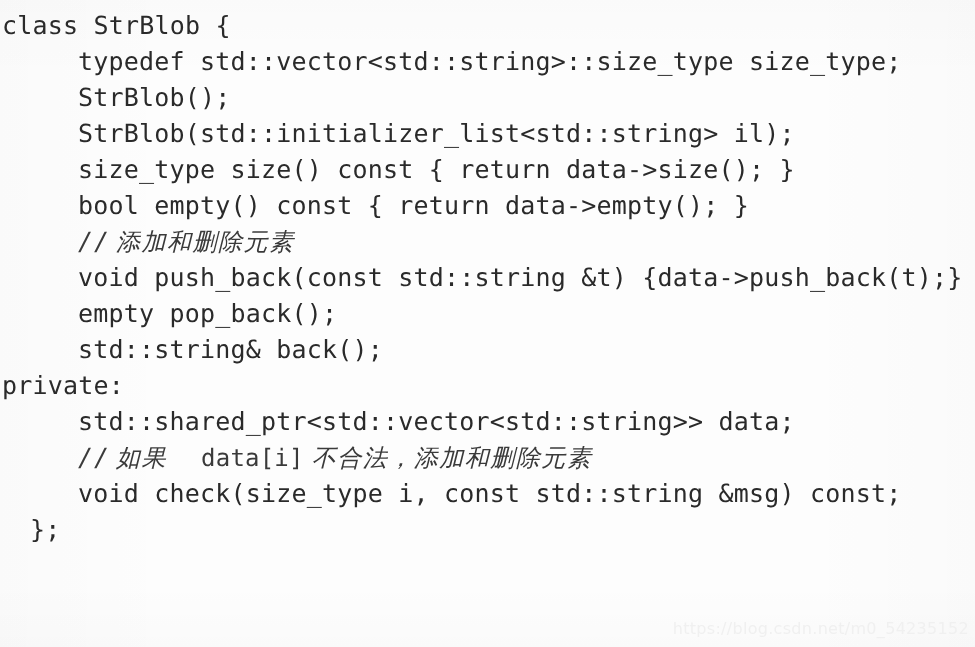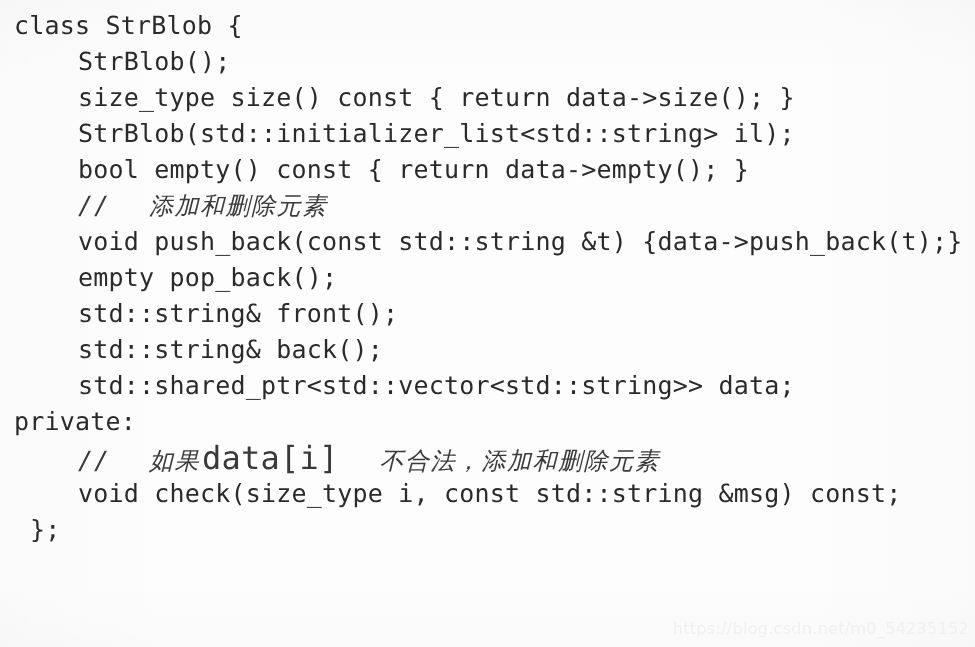--- a/index.html
+++ b/index.html
@@ -38,21 +38,21 @@
   }
 
   .code-line {
     height: 36px;
     line-height: 36px;
     white-space: pre;
     font-size: 25px;
     letter-spacing: 0.2px;
     color: #2a2a2a;
     font-family: "DejaVu Sans Mono", "Liberation Mono", monospace;
-    padding-left: 14px;
+    padding-left: 2px;
     text-rendering: geometricPrecision;
   }
 
   
   .indent-1 { padding-left: 78px; }
   .indent-close { padding-left: 30px; }
 
   
   .comment-line {
     color: #3a3a3a;
@@ -61,27 +61,27 @@
   .comment-line .slashes {
     font-family: "DejaVu Sans Mono", "Liberation Mono", monospace;
     font-style: italic;
     letter-spacing: 1px;
   }
   .comment-line .cjk {
     font-family: "DejaVu Serif", "Liberation Serif", serif;
     font-size: 24px;
     letter-spacing: 1.5px;
     padding-left: 6px;
-    margin-left: 33px;
   }
   .comment-line .mono-inline {
     font-family: "DejaVu Sans Mono", "Liberation Mono", monospace;
     font-style: normal;
-    font-size: 32px;
+    font-size: 24px;
     padding: 0 2px;
+    margin-left: 32px;
   }
 
   #watermark {
     position: absolute;
     right: 6px;
     bottom: 9px;
     font-family: "DejaVu Sans", "Liberation Sans", sans-serif;
     font-size: 16px;
     letter-spacing: 0.3px;
     color: #f0f0f0;
@@ -92,31 +92,31 @@
 </style>
 </head>
 <body>
 
 <div id="page">
 
   <div id="paper-texture"></div>
 
   <div id="code-listing">
       <div class="code-line">class StrBlob {</div>
+      <div class="code-line indent-1">typedef std::vector&lt;std::string&gt;::size_type size_type;</div>
       <div class="code-line indent-1">StrBlob();</div>
+      <div class="code-line indent-1">StrBlob(std::initializer_list&lt;std::string&gt; il);</div>
       <div class="code-line indent-1">size_type size() const { return data-&gt;size(); }</div>
-      <div class="code-line indent-1">StrBlob(std::initializer_list&lt;std::string&gt; il);</div>
       <div class="code-line indent-1">bool empty() const { return data-&gt;empty(); }</div>
       <div class="code-line indent-1 comment-line"><span class="slashes">//</span><span class="cjk">添加和删除元素</span></div>
       <div class="code-line indent-1">void push_back(const std::string &amp;t) {data-&gt;push_back(t);}</div>
       <div class="code-line indent-1">empty pop_back();</div>
-      <div class="code-line indent-1">std::string&amp; front();</div>
       <div class="code-line indent-1">std::string&amp; back();</div>
+      <div class="code-line">private:</div>
       <div class="code-line indent-1">std::shared_ptr&lt;std::vector&lt;std::string&gt;&gt; data;</div>
-      <div class="code-line">private:</div>
       <div class="code-line indent-1 comment-line"><span class="slashes">//</span><span class="cjk">如果</span><span class="mono-inline">data[i]</span><span class="cjk">不合法，添加和删除元素</span></div>
       <div class="code-line indent-1">void check(size_type i, const std::string &amp;msg) const;</div>
       <div class="code-line indent-close">};</div>
     </div>
 
   <div id="watermark">https://blog.csdn.net/m0_54235152</div>
 
 </div>
 
 </body></html>

